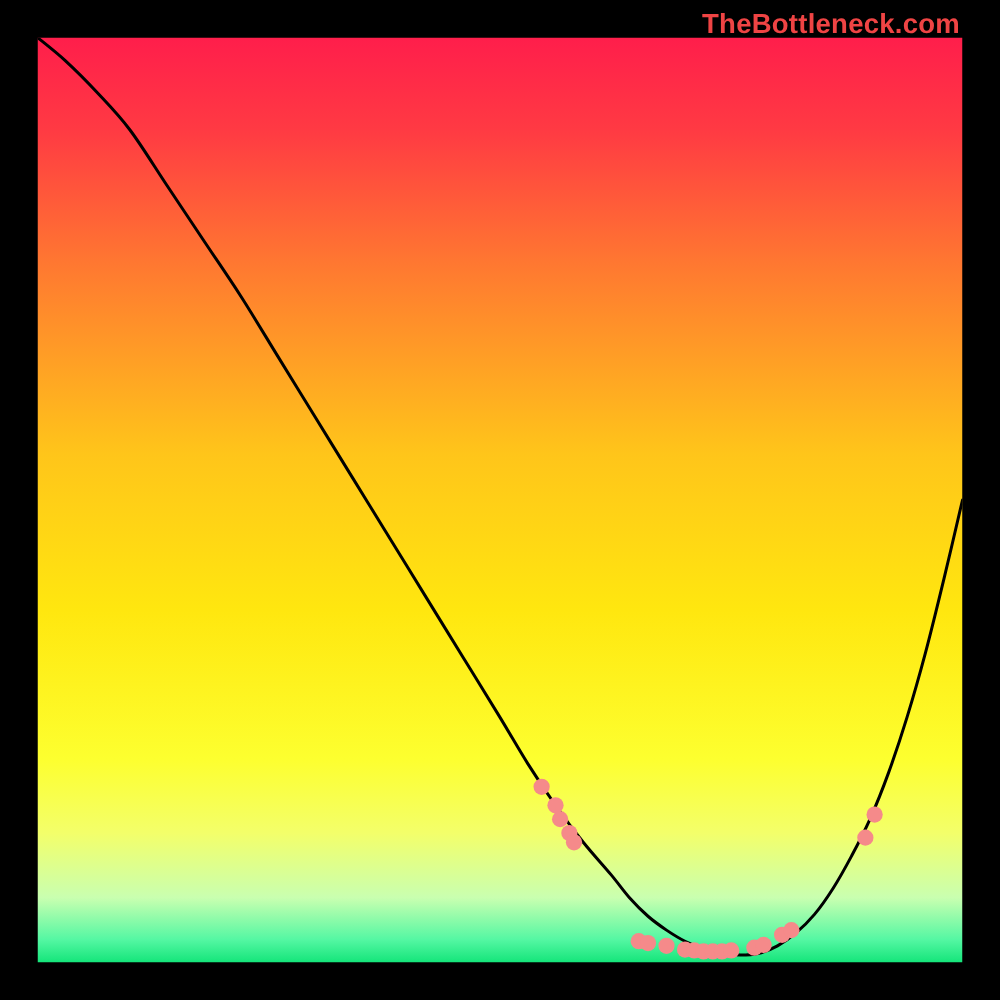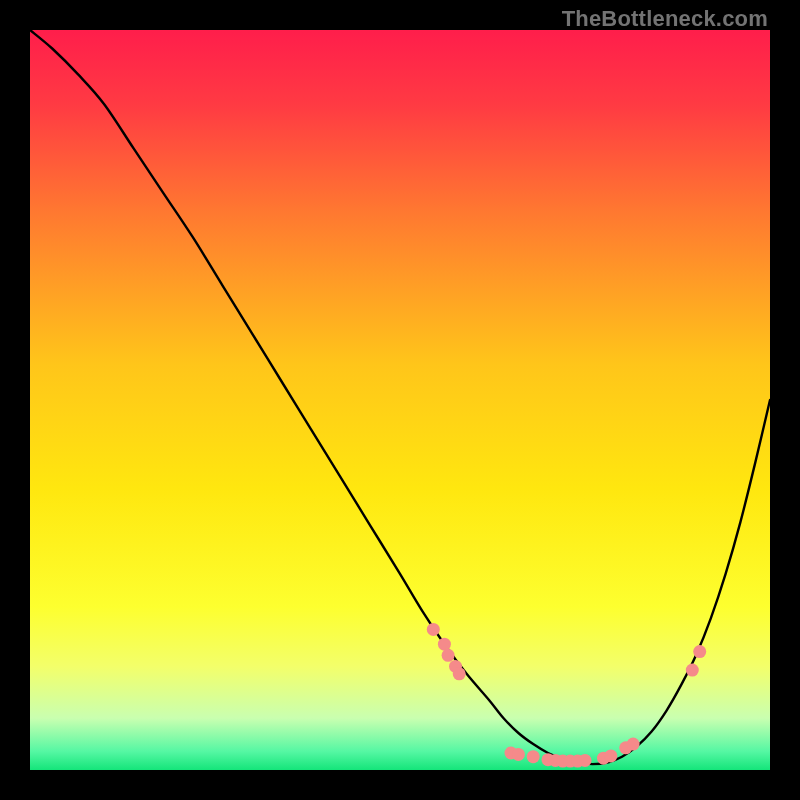--- a/index.html
+++ b/index.html
@@ -23,21 +23,21 @@
     position: absolute;
     left: 0;
     top: 0;
     width: 740px;
     height: 740px;
   }
   .watermark {
     position: absolute;
     top: 6px;
     right: 32px;
-    color: #737373;
+    color: #ef4444;
     font-size: 22px;
     font-weight: 600;
     letter-spacing: 0.2px;
     user-select: none;
   }
 </style>
 </head>
 <body>
 
 <div class="watermark">TheBottleneck.com</div>

